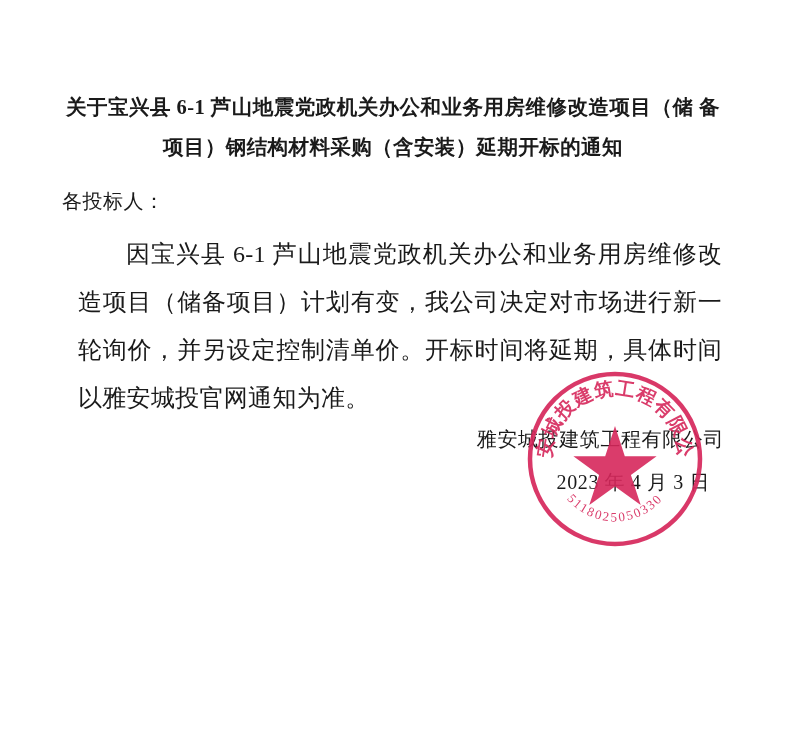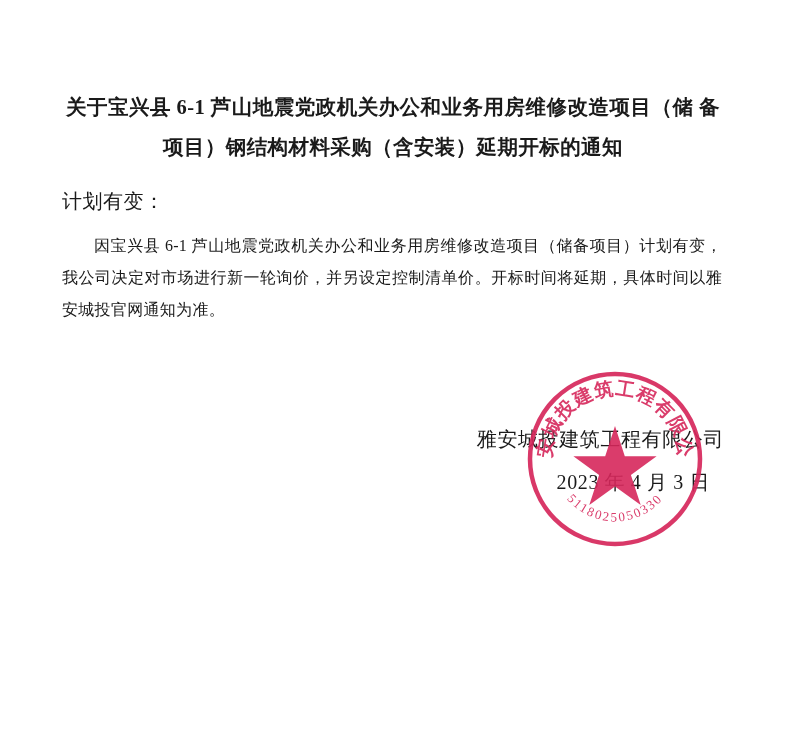--- a/index.html
+++ b/index.html
@@ -40,26 +40,26 @@
     margin: 0 0 6px 0;
     padding: 0 4px;
   }
   .salutation {
     font-size: 20px;
     line-height: 1.9;
     margin: 14px 0 2px 0;
     letter-spacing: 0.5px;
   }
   .para {
-    font-size: 16px;
+    font-size: 24px;
     line-height: 2.0;
     text-align: justify;
     text-indent: 2em;
     letter-spacing: 0.3px;
-    margin: 10px 0 0 0;
+    margin: 10px 0 0 16px;
     padding-right: 2px;
   }
   .signature-block {
     position: absolute;
     right: 62px;
     top: 418px;
     width: 330px;
     text-align: right;
     font-size: 20px;
     line-height: 2.15;
@@ -107,21 +107,21 @@
 
 <div class="page">
 
   <div class="doc-body">
 
     <h1 class="doc-title">
       <span>关于宝兴县 6-1 芦山地震党政机关办公和业务用房维修改造项目（储</span>
       <span>备项目）钢结构材料采购（含安装）延期开标的通知</span>
     </h1>
 
-    <div class="salutation">计划有变：</div>
+    <div class="salutation">各投标人：</div>
 
     <p class="para">因宝兴县 6-1 芦山地震党政机关办公和业务用房维修改造项目（储备项目）计划有变，我公司决定对市场进行新一轮询价，并另设定控制清单价。开标时间将延期，具体时间以雅安城投官网通知为准。</p>
 
   </div>
 
   <div class="signature-block">
     <span class="sign-line">雅安城投建筑工程有限公司</span>
     <span class="sign-date">2023 年 4 月 3 日</span>
   </div>
 

